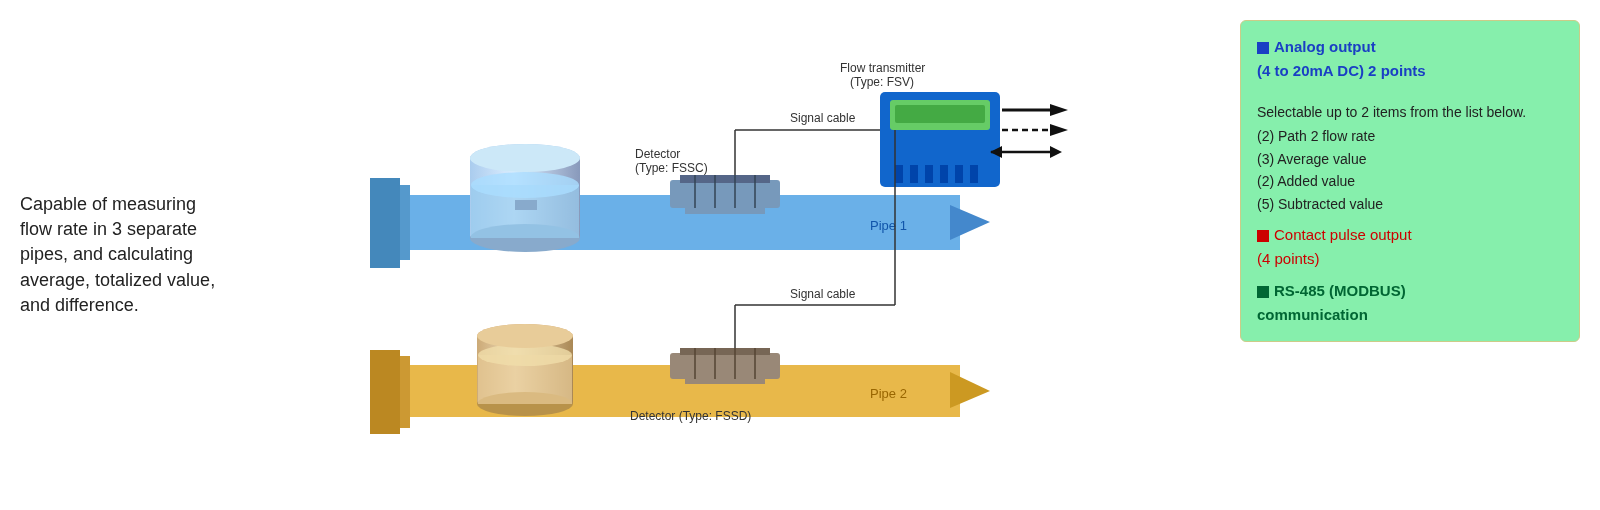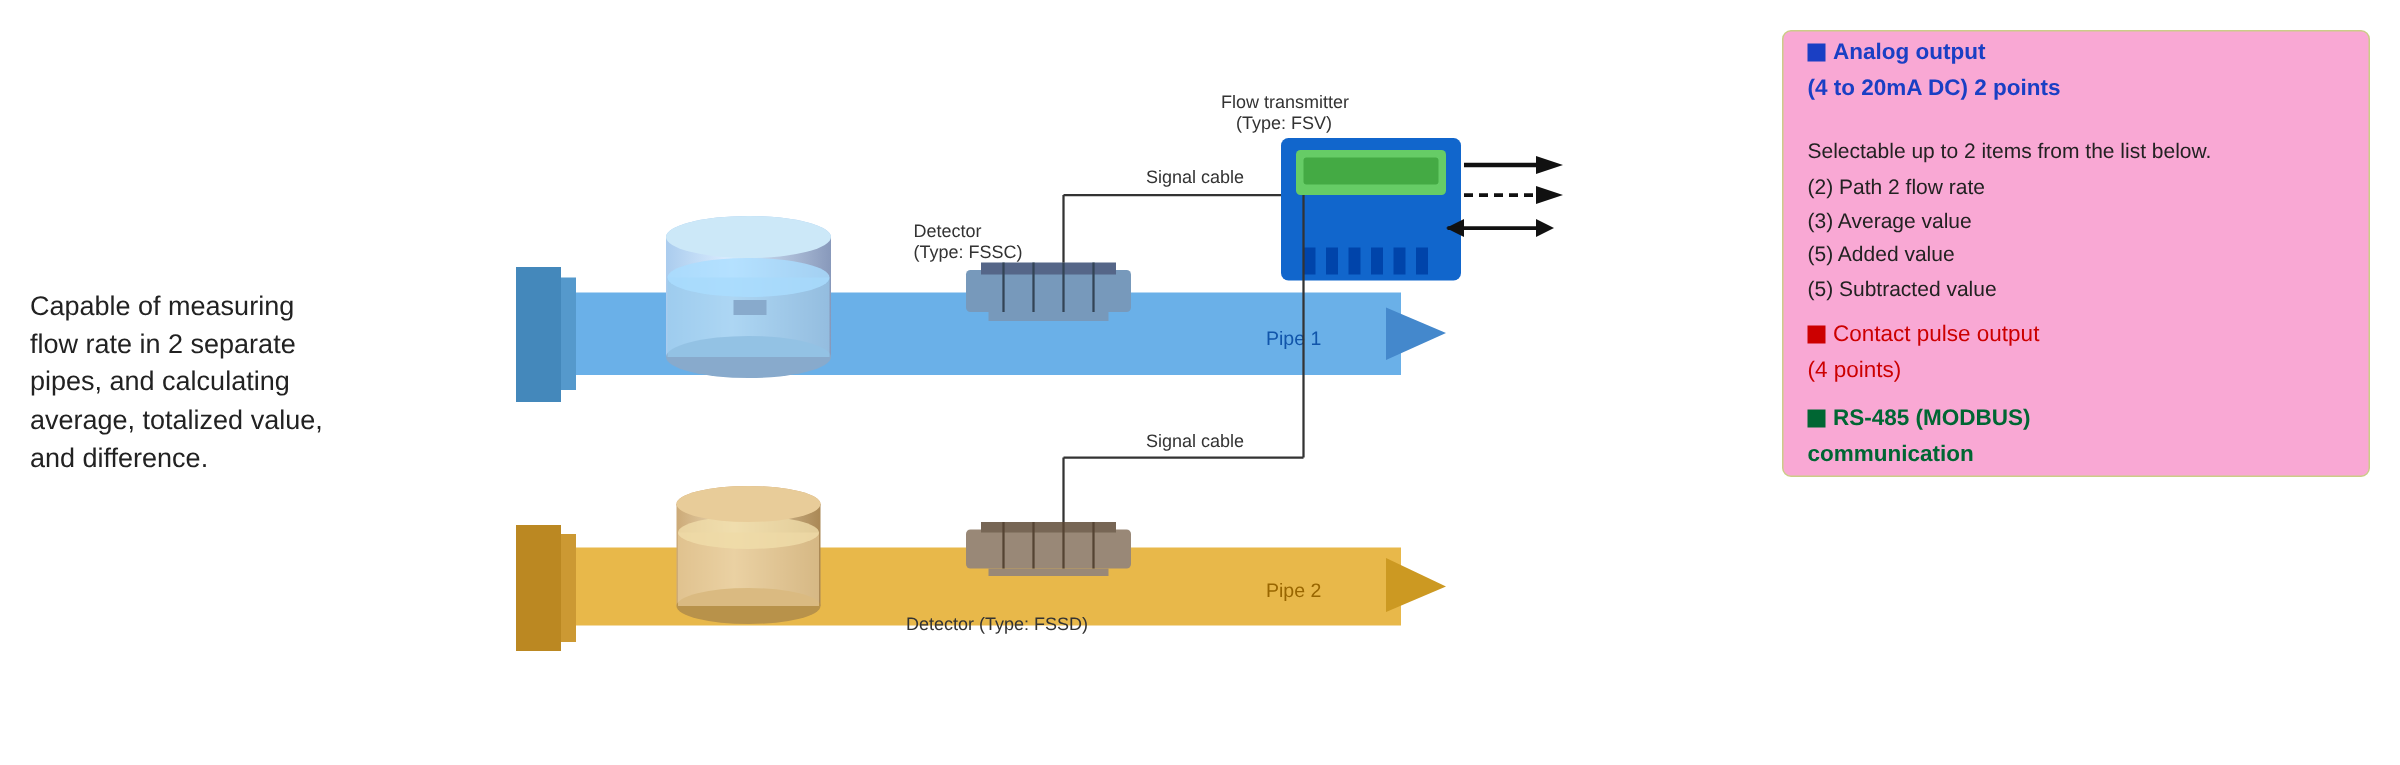--- a/index.html
+++ b/index.html
@@ -29,26 +29,26 @@
       font-weight: normal;
     }
     
     .diagram-area {
       flex: 1;
       position: relative;
       height: 490px;
     }
     
     .info-box {
-      width: 392px;
+      width: 340px;
       flex-shrink: 0;
-      background: #f9a8d4;
+      background: #86efac;
       border: 1.5px solid #cccc88;
       border-radius: 6px;
-      padding: 2px 16px;
+      padding: 14px 16px;
       font-size: 14.5px;
       line-height: 1.6;
       color: #222;
       align-self: flex-start;
       margin-top: 10px;
     }
     .info-box .analog-title {
       color: #1a3fc4;
       font-weight: bold;
       font-size: 15px;
@@ -102,21 +102,21 @@
       width: 100%;
       height: 100%;
     }
   </style>
 </head>
 <body>
 
 <div class="main-container">
 
   <div class="left-text">
-    <span>Capable of measuring flow rate in 2 separate pipes, and calculating average, totalized value, and difference.</span>
+    <span>Capable of measuring flow rate in 3 separate pipes, and calculating average, totalized value, and difference.</span>
   </div>
 
   <div class="diagram-area">
     <svg class="diagram-svg" viewBox="0 0 780 490" xmlns="http://www.w3.org/2000/svg">
 
       <rect x="60" y="185" width="560" height="55" fill="#6ab0e8"></rect>
 
       <polygon points="610,195 650,212 610,230" fill="#4488cc"></polygon>
 
       <text x="530" y="220" font-size="13" fill="#1155aa" font-family="Arial">Pipe 1</text>
@@ -232,21 +232,21 @@
   <div class="info-box">
     <div class="analog-title">
       <span class="blue-sq"></span><span>Analog output<br>(4 to 20mA DC) 2 points</span>
     </div>
     <div class="selectable-text">
       Selectable up to 2 items from the list below.
     </div>
     <div class="list-items">
       <div>(2) Path 2 flow rate</div>
       <div>(3) Average value</div>
-      <div>(5) Added value</div>
+      <div>(2) Added value</div>
       <div>(5) Subtracted value</div>
     </div>
     <div class="contact-title">
       <span class="red-sq"></span><span>Contact pulse output<br>(4 points)</span>
     </div>
     <div class="rs485-title">
       <span class="green-sq"></span><span>RS-485 (MODBUS)<br>communication</span>
     </div>
   </div>
 

